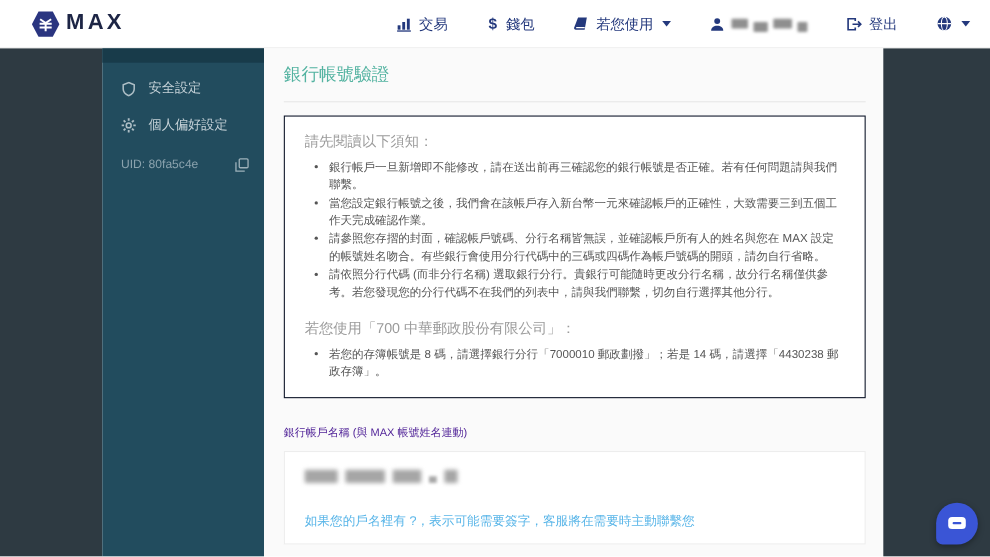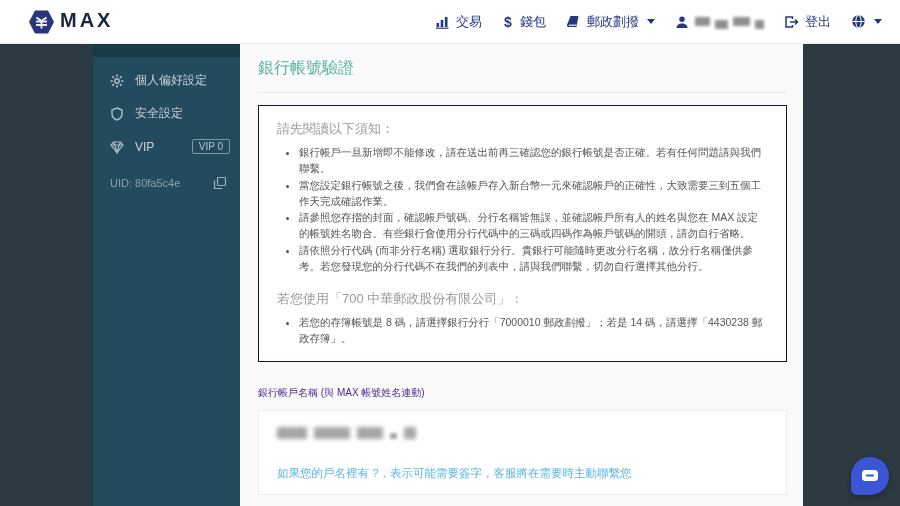--- a/index.html
+++ b/index.html
@@ -4,21 +4,21 @@
 <style>
   * { margin:0; padding:0; box-sizing:border-box; }
   html,body { width:900px; height:506px; overflow:hidden; background:#fff;
     font-family:"Liberation Sans","DejaVu Sans",sans-serif; }
 
   
   .header { height:44px; display:flex; align-items:center; padding:0 18px 0 28px;
     background:#fff; border-bottom:1px solid #ececec; }
   .logo { display:flex; align-items:flex-start; gap:5px; }
   .logo-text { font-size:20px; font-weight:700; color:#1d2545; letter-spacing:3px; }
-  .nav { margin-left:auto; display:flex; align-items:center; gap:20px;
+  .nav { margin-left:auto; display:flex; align-items:center; gap:35px;
     color:#24397d; font-size:13px; }
   .nav-item { display:flex; align-items:center; gap:6px; cursor:pointer; }
   .nav-item svg { display:block; }
   .caret { width:0; height:0; border-left:4px solid transparent;
     border-right:4px solid transparent; border-top:5px solid currentColor;
     display:inline-block; margin-left:2px; }
   .blur-chip { display:inline-block; height:9px; background:#8f8f8f;
     filter:blur(1.6px); border-radius:1px; }
   .user-mask { display:flex; align-items:center; gap:5px; }
 
@@ -100,21 +100,21 @@
       <svg width="12" height="15" viewBox="0 0 12 15">
         <text x="6" y="12.5" text-anchor="middle" font-size="14" font-weight="bold" fill="currentColor" font-family="Liberation Sans,sans-serif">$</text>
       </svg>
       <span>錢包</span>
     </div>
     <div class="nav-item">
       <svg width="15" height="14" viewBox="0 0 15 14">
         <path d="M4.5 1 h8 l-2 11 h-8 a1.6 1.6 0 0 1 -1.5 -2 Z" fill="currentColor"></path>
         <path d="M2.8 10.2 h7.8" stroke="#fff" stroke-width="1.1"></path>
       </svg>
-      <span>郵政劃撥</span>
+      <span>若您使用</span>
       <span class="caret"></span>
     </div>
     <div class="nav-item">
       <svg width="14" height="14" viewBox="0 0 14 14" fill="currentColor">
         <circle cx="7" cy="4.2" r="2.7"></circle>
           <path d="M1.5 13 c0-3.1 2.4-4.6 5.5-4.6 s5.5 1.5 5.5 4.6 Z"></path>
       </svg>
       <span class="user-mask">
         <span class="blur-chip" style="width:15px"></span>
         <span class="blur-chip" style="width:13px;margin-top:6px"></span>
@@ -140,53 +140,45 @@
       <span class="caret"></span>
     </div>
   </div>
 </div>
 
 <div class="main-row">
   <div class="left-strip"></div>
 
   <div class="sidebar">
     <div class="sb-partial"></div>
+
+    <div class="sb-item">
+      <svg class="sb-icon" viewBox="0 0 14 14" fill="none" stroke="currentColor" stroke-width="1.4">
+        <path d="M7 1 L12 3 V7 C12 10 10 11.8 7 13 C4 11.8 2 10 2 7 V3 Z"></path>
+      </svg>
+      <span>安全設定</span>
+    </div>
 
     <div class="sb-item">
       <svg class="sb-icon" viewBox="0 0 14 14" fill="none" stroke="currentColor" stroke-width="1.4">
         <circle cx="7" cy="7" r="2.2"></circle>
         <g stroke-width="1.7">
           <line x1="7" y1="0.6" x2="7" y2="2.8"></line>
             <line x1="7" y1="11.2" x2="7" y2="13.4"></line>
           <line x1="0.6" y1="7" x2="2.8" y2="7"></line>
             <line x1="11.2" y1="7" x2="13.4" y2="7"></line>
           <line x1="2.4" y1="2.4" x2="4" y2="4"></line>
             <line x1="10" y1="10" x2="11.6" y2="11.6"></line>
           <line x1="11.6" y1="2.4" x2="10" y2="4"></line>
             <line x1="4" y1="10" x2="2.4" y2="11.6"></line>
         </g>
       </svg>
       <span>個人偏好設定</span>
     </div>
 
-    <div class="sb-item">
-      <svg class="sb-icon" viewBox="0 0 14 14" fill="none" stroke="currentColor" stroke-width="1.4">
-        <path d="M7 1 L12 3 V7 C12 10 10 11.8 7 13 C4 11.8 2 10 2 7 V3 Z"></path>
-      </svg>
-      <span>安全設定</span>
-    </div>
-
-    <div class="sb-item">
-      <svg class="sb-icon" viewBox="0 0 14 14" fill="none" stroke="currentColor" stroke-width="1.2">
-        <polygon points="3.5,2 10.5,2 13,5 7,12.5 1,5"></polygon>
-        <path d="M1 5 h12 M4.8 5 L7 12.5 L9.2 5 M3.5 2 L4.8 5 M10.5 2 L9.2 5"></path>
-      </svg>
-      <span>VIP</span>
-      <span class="sb-badge">VIP 0</span>
-    </div>
 
 
 
     <div class="sb-uid">
       <span>UID: 80fa5c4e</span>
       <svg class="copy-ic" viewBox="0 0 14 14" fill="none" stroke="currentColor" stroke-width="1.2">
         <rect x="4.5" y="1.5" width="8" height="8" rx="1"></rect>
         <path d="M9.5 12.5 h-8 v-8"></path>
       </svg>
     </div>

